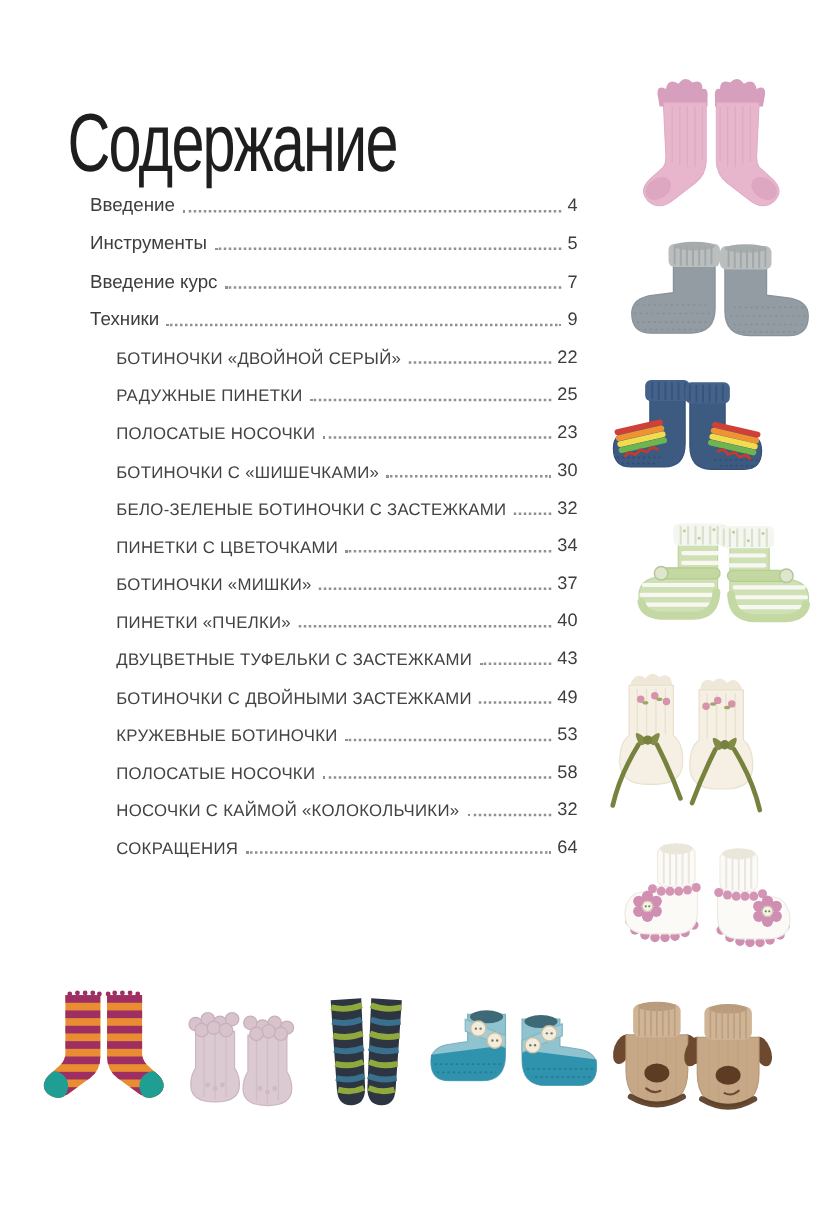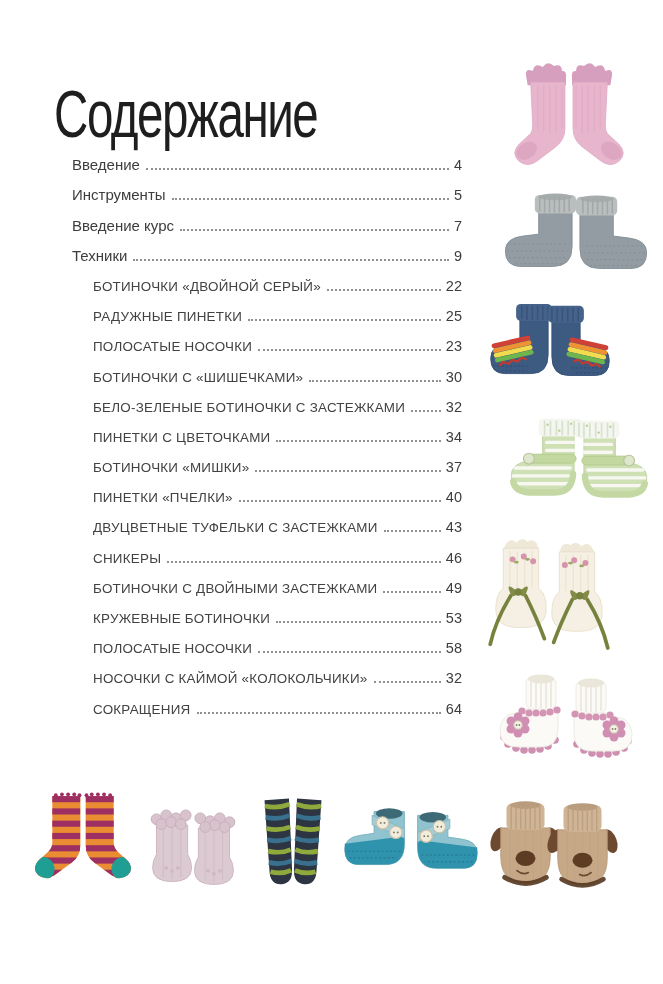--- a/index.html
+++ b/index.html
@@ -101,25 +101,20 @@
         <span class="toc-label">ПИНЕТКИ «ПЧЕЛКИ»</span>
         <span class="toc-leader"></span>
         <span class="toc-page">40</span>
       </div>
     <div class="toc-row sub">
         <span class="toc-label">ДВУЦВЕТНЫЕ ТУФЕЛЬКИ С ЗАСТЕЖКАМИ</span>
         <span class="toc-leader"></span>
         <span class="toc-page">43</span>
       </div>
     <div class="toc-row sub">
-        <span class="toc-label">СНИКЕРЫ</span>
-        <span class="toc-leader"></span>
-        <span class="toc-page">46</span>
-      </div>
-    <div class="toc-row sub">
         <span class="toc-label">БОТИНОЧКИ С ДВОЙНЫМИ ЗАСТЕЖКАМИ</span>
         <span class="toc-leader"></span>
         <span class="toc-page">49</span>
       </div>
     <div class="toc-row sub">
         <span class="toc-label">КРУЖЕВНЫЕ БОТИНОЧКИ</span>
         <span class="toc-leader"></span>
         <span class="toc-page">53</span>
       </div>
     <div class="toc-row sub">

